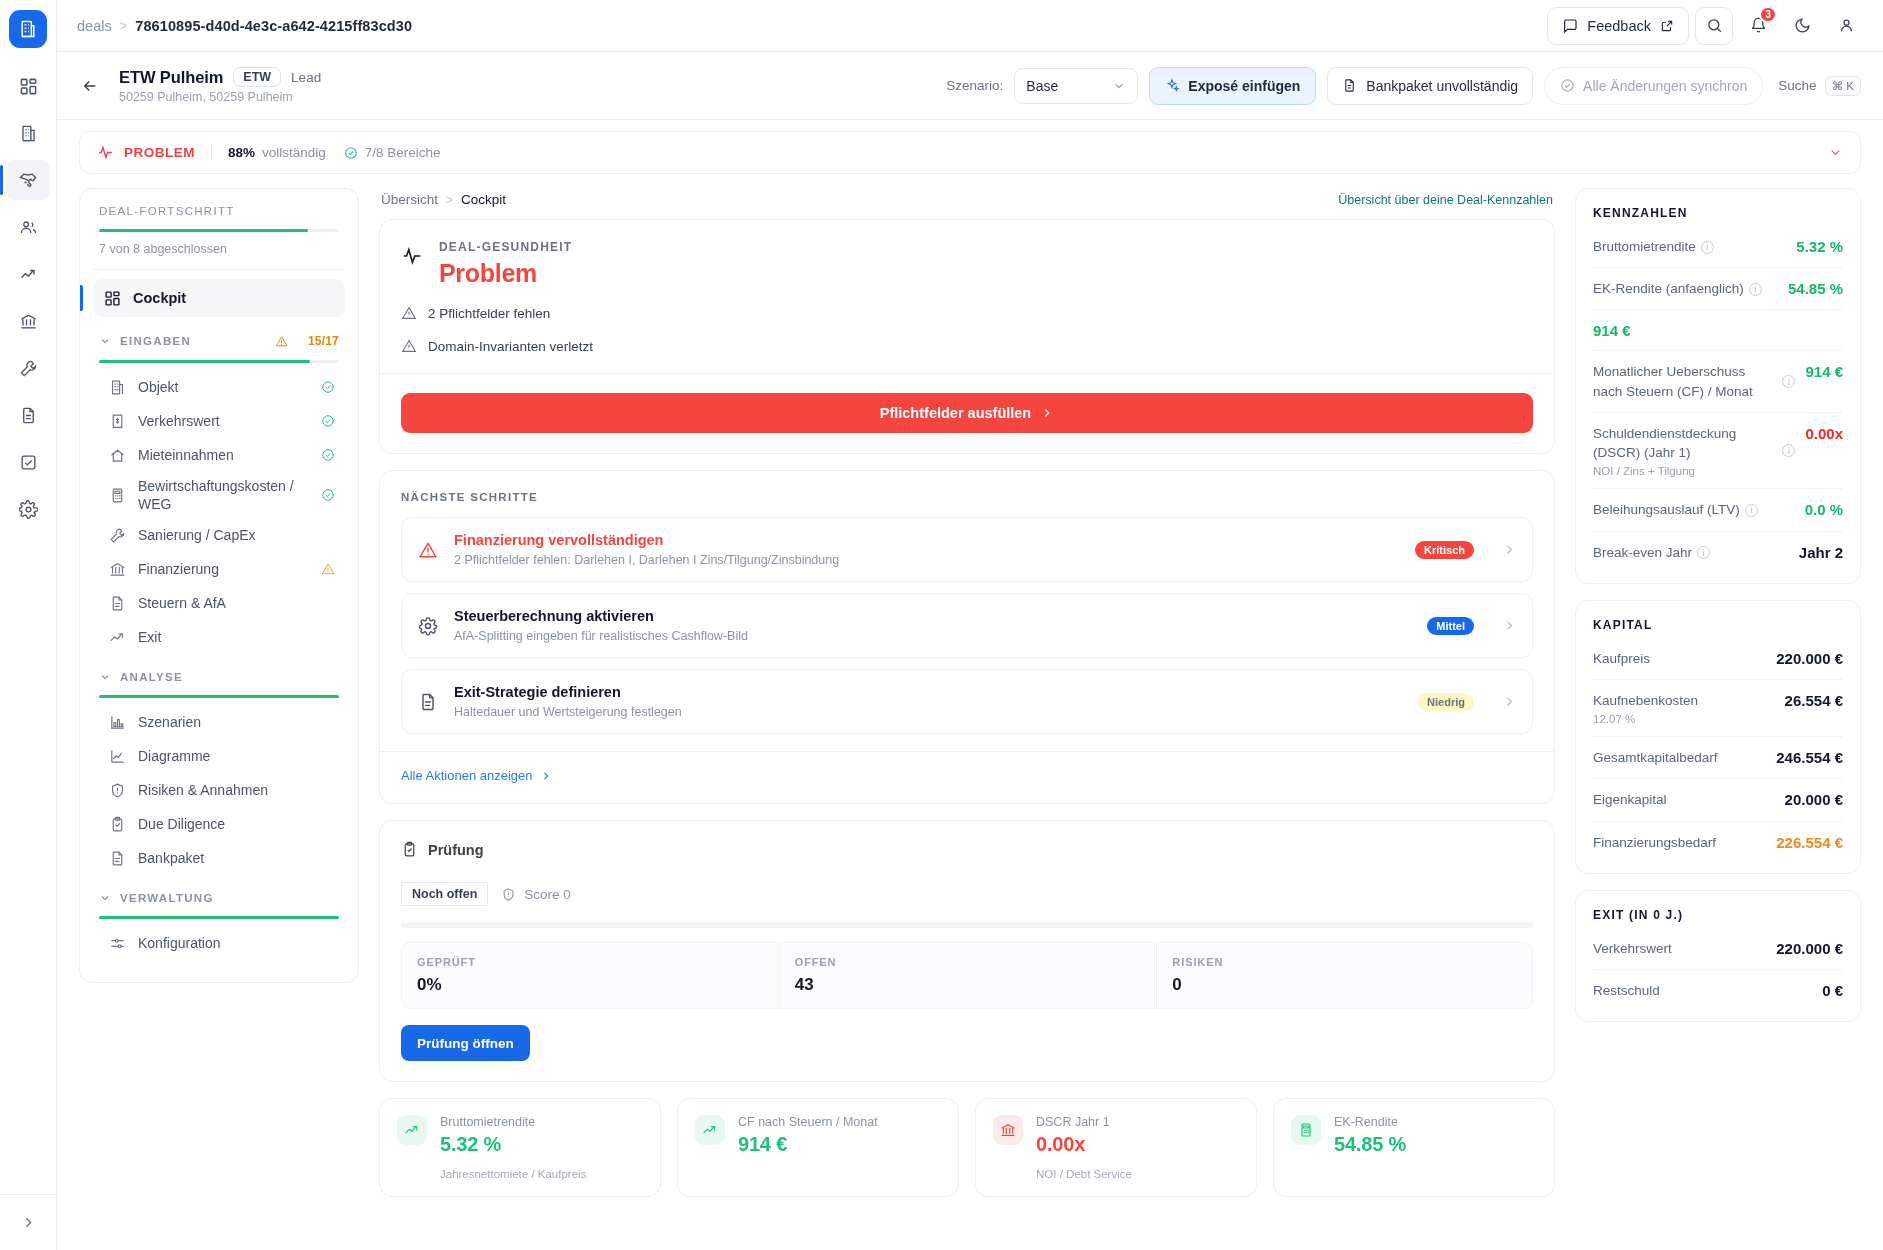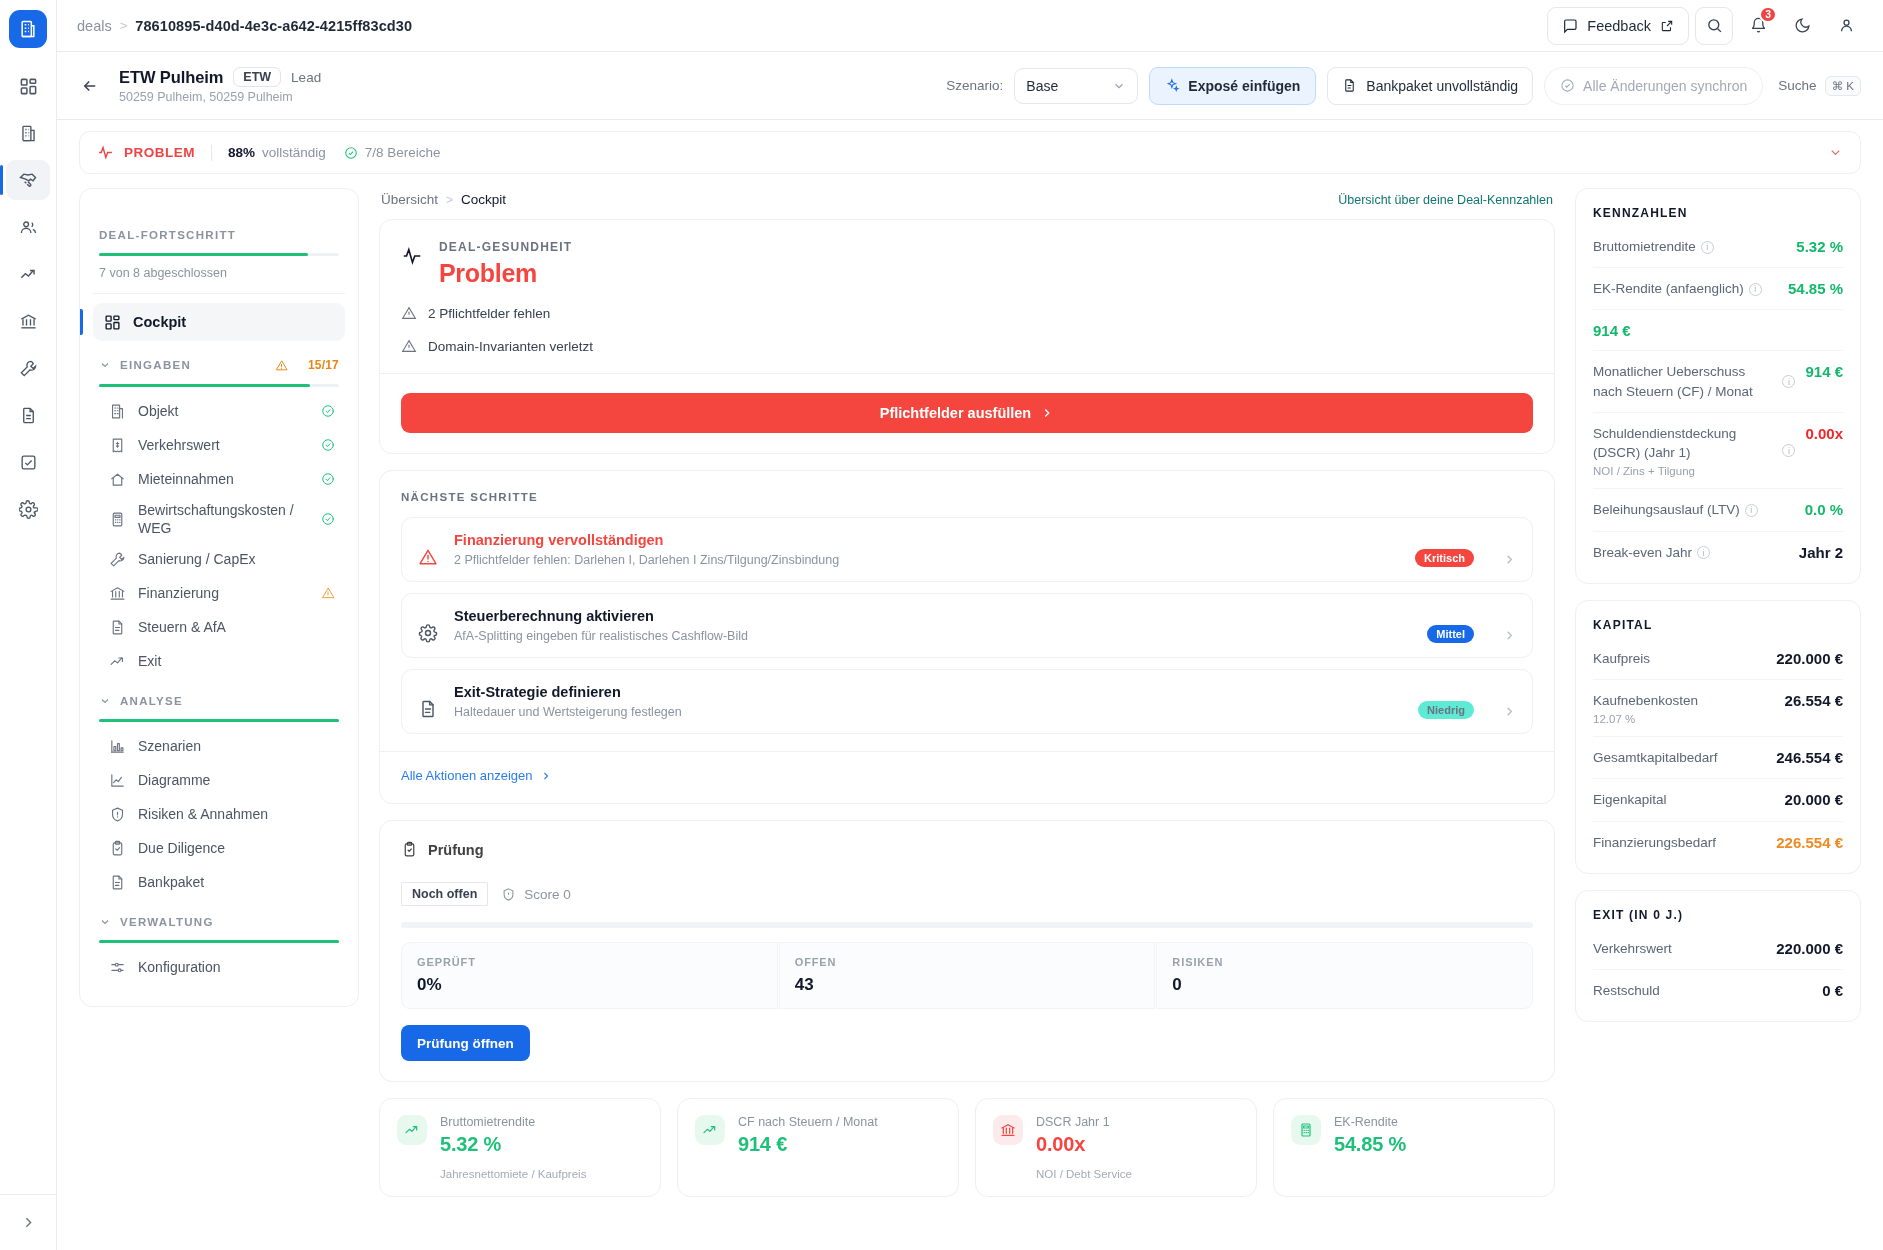--- a/index.html
+++ b/index.html
@@ -148,21 +148,21 @@
     flex: 1; display: flex; gap: 20px;
     padding: 14px 22px 0 22px; min-height: 0; overflow: hidden;
   }
 
   
   .navcard {
     flex: 0 0 280px; align-self: flex-start;
     border: 1px solid #edeff3; border-radius: 13px;
     background: #fff; padding: 16px 13px 22px 13px;
   }
-  .nav-head { font-size: 11.5px; letter-spacing: 1.3px; color: #8b93a1; font-weight: 700; padding: 0 6px; margin-top: 24px; }
+  .nav-head { font-size: 11.5px; letter-spacing: 1.3px; color: #8b93a1; font-weight: 400; padding: 0 6px; }
   .bar-track { height: 3px; background: #eef0f4; border-radius: 3px; margin: 12px 6px 0 6px; position: relative; }
   .bar-fill { position: absolute; left: 0; top: 0; height: 3px; border-radius: 3px; background: #1ec07a; }
   .nav-sub { font-size: 12.5px; color: #8b93a1; margin: 10px 6px 0 6px; }
   .nav-hr { height: 1px; background: #eef0f4; margin: 13px 0 9px 0; }
   .nav-item {
     display: flex; align-items: center; gap: 12px;
     height: 38px; padding: 0 11px; border-radius: 9px;
     font-size: 14.5px; color: #4b5563; cursor: pointer; position: relative;
   }
   .nav-item.active { background: #f4f6f8; color: #11182a; font-weight: 600; }
@@ -208,34 +208,34 @@
   .btn-red {
     margin-top: 19px; width: 100%; height: 40px; border-radius: 9px;
     background: #f4453f; color: #fff; border: none;
     font-size: 14.5px; font-weight: 600; cursor: pointer;
     display: flex; align-items: center; justify-content: center; gap: 9px;
   }
 
   .sect-lbl { font-size: 11.5px; font-weight: 700; letter-spacing: 1.3px; color: #6b7280; margin-bottom: 14px; }
   .step {
     border: 1px solid #eef0f3; border-radius: 11px;
-    display: flex; align-items: flex-end; gap: 15px;
+    display: flex; align-items: center; gap: 15px;
     padding: 14px 15px; margin-bottom: 11px; cursor: pointer;
   }
   .step-ico { flex: 0 0 22px; display: flex; justify-content: center; }
   .step-body { flex: 1; min-width: 0; }
   .step-title { font-size: 14.5px; font-weight: 600; color: #11182a; }
   .step-title.crit { color: #f4453f; }
   .step-desc { font-size: 12.5px; color: #8b93a1; margin-top: 5px; }
   .pill {
     font-size: 11px; font-weight: 700; padding: 3px 9px; border-radius: 11px; color: #fff;
   }
   .pill.crit { background: #f4453f; }
   .pill.mid { background: #1769e8; }
-  .pill.low { background: #5eead4; color: #6b7280; font-weight: 600; }
+  .pill.low { background: #fef9c3; color: #6b7280; font-weight: 600; }
   .step-chev { color: #b6bcc7; margin-left: 13px; }
   .steps-hr { height: 1px; background: #eef0f4; margin: 17px -21px 0 -21px; }
   .link-all {
     margin-top: 16px; font-size: 13px; color: #2b7bf0;
     display: flex; align-items: center; gap: 7px; cursor: pointer;
   }
 
   .pruef-head { display: flex; align-items: center; gap: 10px; font-size: 14.5px; font-weight: 600; color: #404040; }
   .pruef-meta { display: flex; align-items: center; gap: 13px; margin-top: 24px; }
   .chip {

